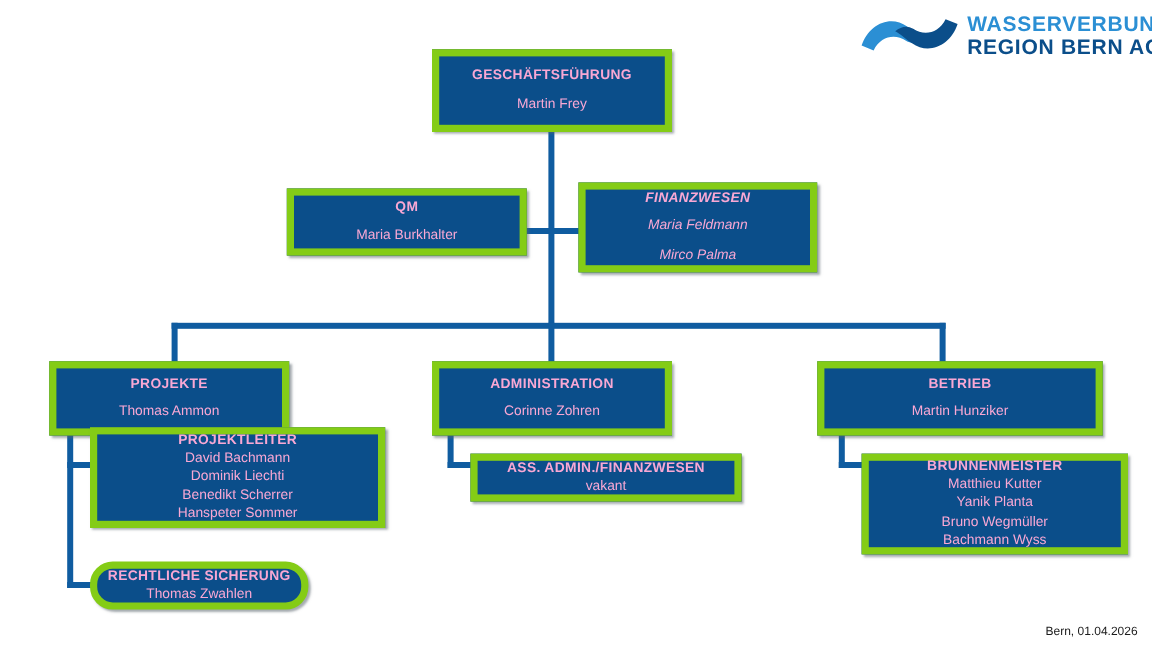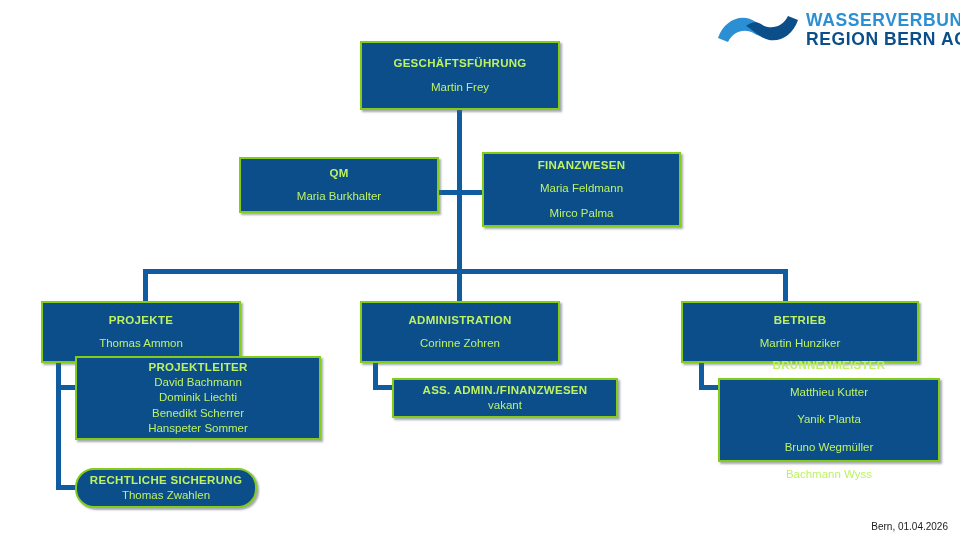--- a/index.html
+++ b/index.html
@@ -24,23 +24,23 @@
     position: absolute;
     background: #0f5ca0;
     z-index: 1;
   }
 
   
   .node {
     position: absolute;
     box-sizing: border-box;
     background: #0b4e8a;
-    border: 2px solid #84cc16;
+    border: 6px solid #84cc16;
     box-shadow: 2px 2px 2px rgba(90,100,110,0.55);
-    color: #bef264;
+    color: #f9a8d4;
     text-align: right;
     z-index: 3;
     display: flex;
     flex-direction: column;
     justify-content: center;
     align-items: center;
     padding: 2px 4px;
   }
   .node .title {
     font-weight: bold;
@@ -140,21 +140,21 @@
   <div class="node spaced" style="left:360px; top:41px; width:200px; height:69px;">
     <div class="title">GESCHÄFTSFÜHRUNG</div>
     <div class="person">Martin Frey</div>
   </div>
 
   <div class="node spaced" style="left:239px; top:157px; width:200px; height:56px;">
     <div class="title">QM</div>
     <div class="person">Maria Burkhalter</div>
   </div>
 
-  <div class="node spaced" style="left:482px; top:152px; width:199px; height:75px;">
+  <div class="node spaced" style="left:482px; top:152px; width:199px; height:75px;font-style:italic;">
     <div class="title">FINANZWESEN</div>
     <div class="person">Maria Feldmann</div>
     <div class="person">Mirco Palma</div>
   </div>
 
   <div class="node spaced" style="left:41px; top:301px; width:200px; height:62px;">
     <div class="title">PROJEKTE</div>
     <div class="person">Thomas Ammon</div>
   </div>
 
@@ -179,21 +179,21 @@
   <div class="node list" style="left:75px; top:468px; width:182px; height:40px;border-radius:19px;">
     <div class="title">RECHTLICHE SICHERUNG</div>
     <div class="person">Thomas Zwahlen</div>
   </div>
 
   <div class="node list" style="left:392px; top:378px; width:226px; height:40px;">
     <div class="title">ASS. ADMIN./FINANZWESEN</div>
     <div class="person">vakant</div>
   </div>
 
-  <div class="node list" style="left:718px; top:378px; width:222px; height:84px;gap:12px;">
+  <div class="node list" style="left:718px; top:378px; width:222px; height:84px;">
     <div class="title">BRUNNENMEISTER</div>
     <div class="person">Matthieu Kutter</div>
     <div class="person">Yanik Planta</div>
     <div class="person">Bruno Wegmüller</div>
     <div class="person">Bachmann Wyss</div>
   </div>
 
   <div id="logo">
     <svg id="logo-mark" viewBox="0 0 84 38">
       <path d="M2 28 C8 10, 26 2, 40 12 C46 16, 50 20, 54 22 C49 26, 44 27, 39 24 C30 18, 18 20, 12 32 Z" fill="#2b8fd4"></path>

